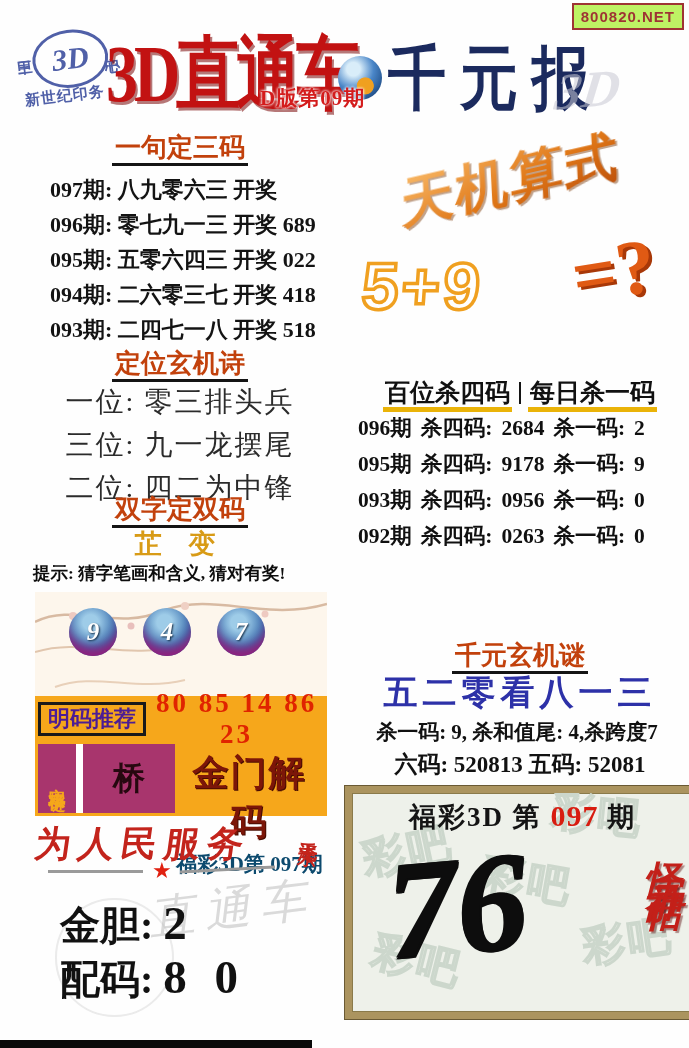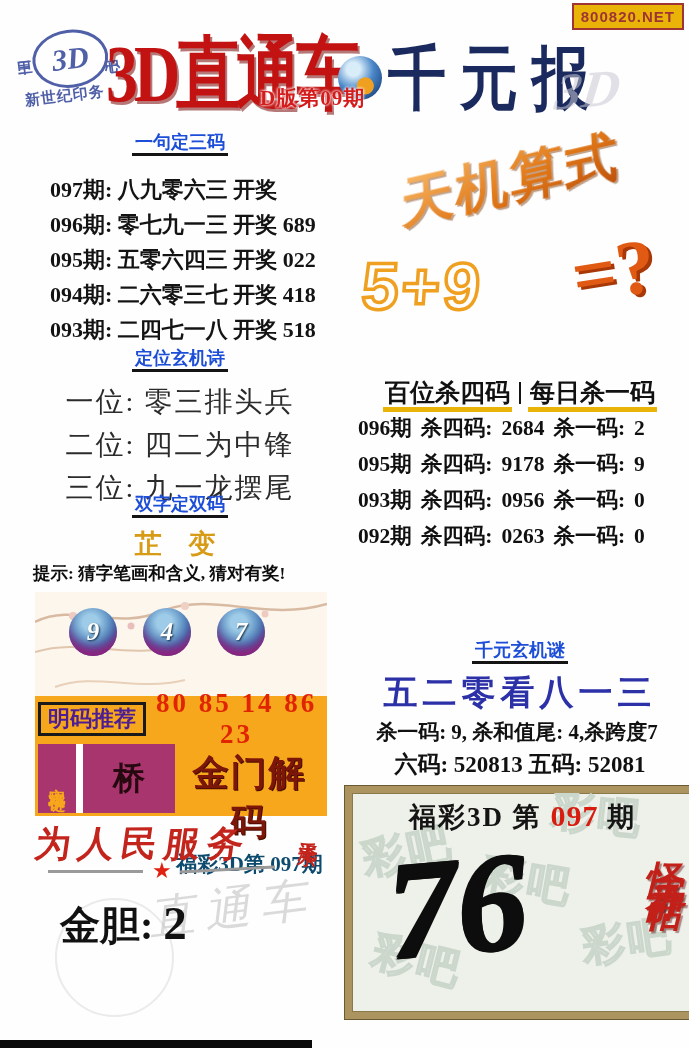--- a/index.html
+++ b/index.html
@@ -3,21 +3,21 @@
 <meta charset="utf-8">
 <style>
   html,body{margin:0;padding:0;background:#fff;}
   .page{position:relative;width:689px;height:1048px;background:#fefefe;overflow:hidden;
         font-family:"Liberation Serif","DejaVu Serif",serif;color:#111;}
   .abs{position:absolute;}
   .vert{writing-mode:vertical-rl;text-orientation:upright;}
   .nowrap{white-space:nowrap;}
 
   
-  .site-badge{right:5px;top:3px;border:2px solid #9e3434;color:#9e3434;background:#eab308;
+  .site-badge{right:5px;top:3px;border:2px solid #9e3434;color:#9e3434;background:#bef264;
               font:bold 15px "Liberation Sans","DejaVu Sans",sans-serif;padding:3px 7px;letter-spacing:1px;}
   .logo{left:14px;top:28px;width:110px;height:90px;color:#5060a8;transform:rotate(-7deg);}
   .logo-ellipse{position:absolute;left:20px;top:2px;width:70px;height:52px;border:3px solid #5060a8;
                 border-radius:50%;display:flex;align-items:center;justify-content:center;
                 font-style:italic;font-weight:bold;font-size:30px;}
   .logo-left{position:absolute;left:2px;top:16px;font-size:15px;font-weight:bold;}
   .logo-right{position:absolute;right:2px;top:22px;font-size:15px;font-weight:bold;}
   .logo-bottom{position:absolute;left:8px;top:58px;font-size:15px;font-weight:bold;letter-spacing:1px;}
   .title-main{left:106px;top:20px;font-size:64px;font-weight:bold;color:#c21212;letter-spacing:-4px;
               transform:scaleY(1.25);transform-origin:top left;text-shadow:2px 2px 0 rgba(122,8,8,.55);}
@@ -25,21 +25,21 @@
               background:radial-gradient(circle at 62% 68%, #f0a020 0 20%, rgba(0,0,0,0) 22%),
                          radial-gradient(circle at 35% 30%, #d9edf9 0 16%, #4a86c8 48%, #23528c 78%, #16304e);}
   .edition{left:260px;top:84px;font-size:21px;font-weight:bold;color:#d41c1c;letter-spacing:1px;
            text-shadow:0 0 3px #fff,0 0 3px #fff;}
   .title-sub{left:388px;top:32px;font-size:58px;font-weight:bold;color:#1b2a5e;letter-spacing:14px;
              transform:scaleY(1.2);transform-origin:top left;}
   .header-watermark{left:556px;top:60px;font-size:52px;font-style:italic;font-weight:bold;color:#c9c9d4;
              opacity:.55;transform:skewX(-12deg) rotate(-5deg);}
 
   
-  .sec-title{width:300px;text-align:center;font-size:18px;font-weight:bold;color:#1d4ed8;}
+  .sec-title{width:300px;text-align:center;font-size:26px;font-weight:bold;color:#c2410c;}
   .sec-title span{border-bottom:3px solid #141414;padding:0 3px 1px;}
 
   .sec1-rows{left:50px;top:172px;font-size:22px;font-weight:bold;line-height:35px;color:#131313;}
   .sec2-rows{left:30px;top:380px;width:300px;text-align:center;font-size:28px;line-height:43px;
              color:#2b2b2b;letter-spacing:2px;}
   .answer{left:30px;top:526px;width:300px;text-align:center;font-size:27px;font-weight:bold;
           color:#d89b16;letter-spacing:10px;}
   .hint{left:33px;top:561px;font-size:17.5px;font-weight:bold;color:#0d0d0d;}
 
   
@@ -150,22 +150,22 @@
     <div>095期: 五零六四三 开奖 022</div>
     <div>094期: 二六零三七 开奖 418</div>
     <div>093期: 二四七一八 开奖 518</div>
   </div>
 
   <div class="abs sec-title" style="left:30px;top:346px;">
     <span>定位玄机诗</span>
   </div>
   <div class="abs sec2-rows">
     <div>一位: 零三排头兵</div>
+    <div>三位: 九一龙摆尾</div>
     <div>二位: 四二为中锋</div>
-    <div>三位: 九一龙摆尾</div>
   </div>
 
   <div class="abs sec-title" style="left:30px;top:492px;">
     <span>双字定双码</span>
   </div>
   <div class="abs answer">芷 变</div>
   <div class="abs hint nowrap">提示: 猜字笔画和含义, 猜对有奖!</div>
 
   <div class="abs promo">
     <div class="balls-area">
@@ -210,20 +210,24 @@
   <div class="abs sig vert">毛泽东</div>
   <div class="abs star">★</div>
   <div class="abs stroke1"></div>
   <div class="abs stroke2"></div>
   <div class="abs bl-circle"></div>
   <div class="abs bl-watermark nowrap">直通车</div>
   <div class="abs jindan">
     <span>金胆:</span>
     <span class="val">2</span>
   </div>
+  <div class="abs peima">
+    <span>配码:</span>
+    <span class="val">8 0</span>
+  </div>
   <div class="abs black-bar"></div>
 
   <div class="abs tianji">
     <div class="tj-title nowrap">天机算式</div>
     <div class="tj-formula">5+9</div>
     <div class="tj-equals">=?</div>
   </div>
 
   <div class="abs kill-title nowrap">
     <span class="t">百位杀四码</span><span class="kill-div"></span><span class="t">每日杀一码</span>

